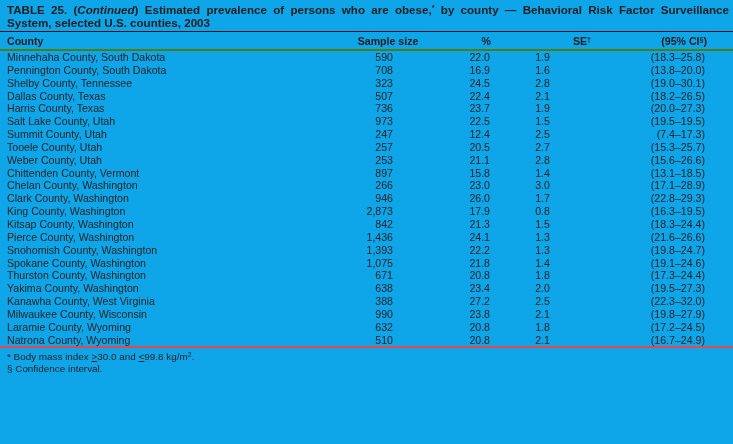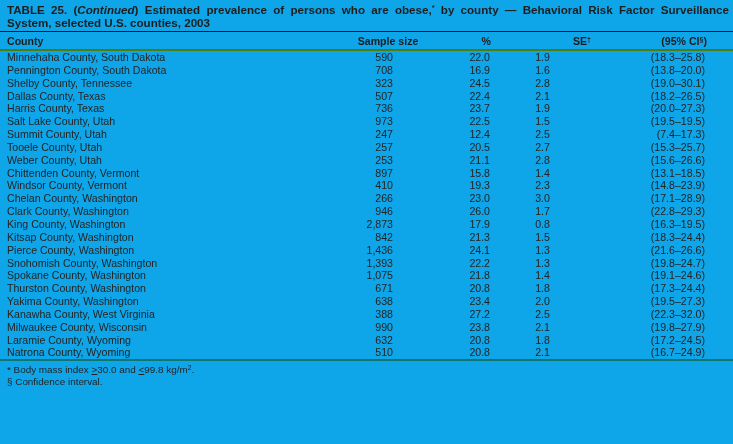--- a/index.html
+++ b/index.html
@@ -19,21 +19,21 @@
   .title-line2 { text-align:left; }
   .italic { font-style:italic; }
   sup.t { font-size:7.5px; line-height:0; vertical-align:4px; }
   
   table.obesity {
     width:733px;
     border-collapse:collapse;
     table-layout:fixed;
   }
   thead tr { border-top:1.5px solid #111; border-bottom:2px solid #4d7c0f; }
-  tbody { border-bottom:2px solid #0f766e; }
+  tbody { border-bottom:2px solid #ef4444; }
   th {
     font-weight:bold; font-size:10.6px; line-height:12px;
     height:17px; padding:0; vertical-align:middle; color:#1d1d1d;
     white-space:nowrap;
   }
   td {
     font-size:10.6px; line-height:12.85px; height:12.85px;
     padding:0; white-space:nowrap; overflow:hidden; color:#242424;
   }
   .c-county  { text-align:left;  padding-left:7px; }
@@ -144,27 +144,20 @@
           <td class="c-ci">(15.6–26.6)</td>
         </tr>
         <tr>
           <td class="c-county">Chittenden County, Vermont</td>
           <td class="c-sample">897</td>
           <td class="c-pct">15.8</td>
           <td class="c-se">1.4</td>
           <td class="c-ci">(13.1–18.5)</td>
         </tr>
         <tr>
-          <td class="c-county">Windsor County, Vermont</td>
-          <td class="c-sample">410</td>
-          <td class="c-pct">19.3</td>
-          <td class="c-se">2.3</td>
-          <td class="c-ci">(14.8–23.9)</td>
-        </tr>
-        <tr>
           <td class="c-county">Chelan County, Washington</td>
           <td class="c-sample">266</td>
           <td class="c-pct">23.0</td>
           <td class="c-se">3.0</td>
           <td class="c-ci">(17.1–28.9)</td>
         </tr>
         <tr>
           <td class="c-county">Clark County, Washington</td>
           <td class="c-sample">946</td>
           <td class="c-pct">26.0</td>

